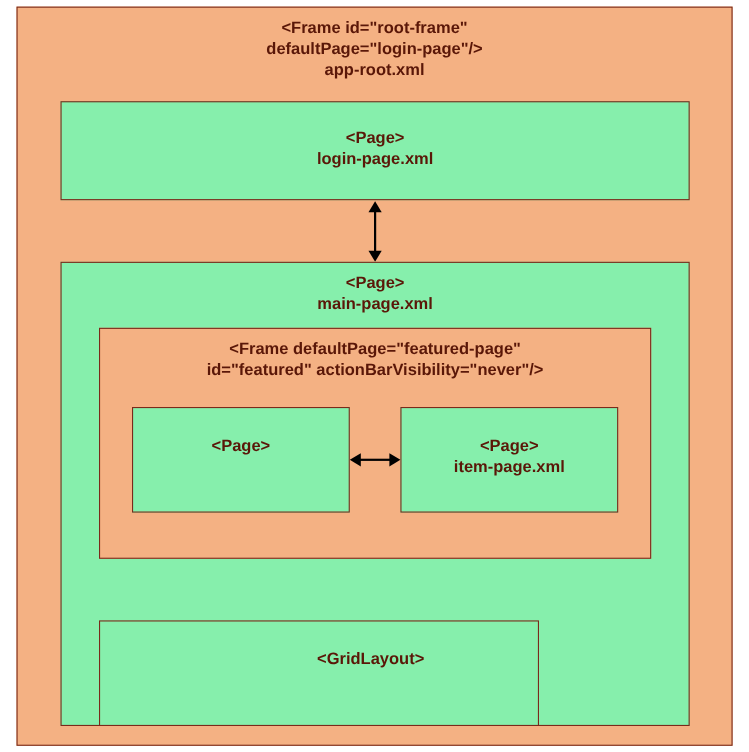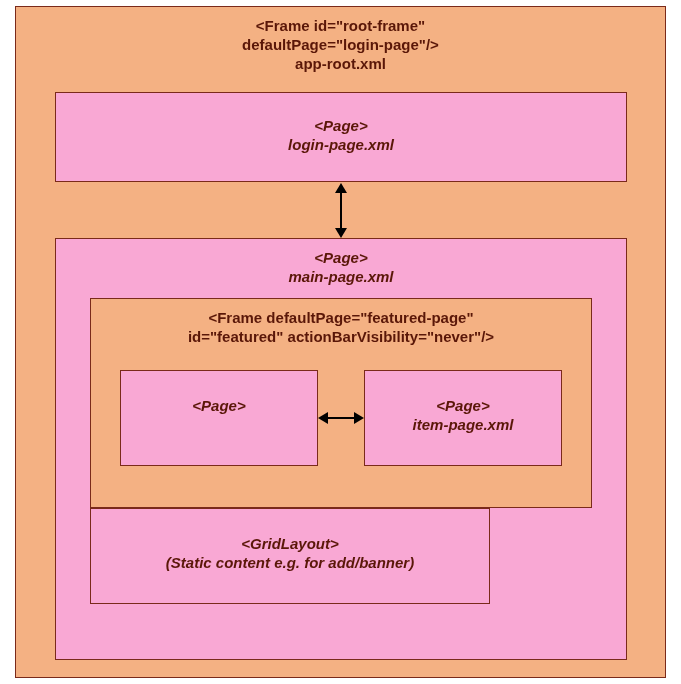--- a/index.html
+++ b/index.html
@@ -14,21 +14,21 @@
   .stage {
     position: relative;
     width: 681px;
     height: 684px;
   }
   .box {
     position: absolute;
     border: 1.5px solid #7a2a1a;
   }
   .orange { background: #f4b183; }
-  .green  { background: #f9a8d4; font-style: italic; }
+  .green  { background: #86efac; }
   .label {
     position: absolute;
     text-align: center;
     color: #5a1708;
     font-weight: bold;
     font-size: 15px;
     line-height: 1.25;
     width: 100%;
   }
   .arrow-line {
@@ -108,20 +108,19 @@
     <div class="label" style="top:26px;">
       <span>&lt;Page&gt;</span><br>
       <span>item-page.xml</span>
     </div>
   </div>
 
   <div class="arrow-line" style="left:326px; top:417px; width:30px; height:2px;"></div>
   <div class="arrow-head arrow-left" style="left:318px; top:412px;"></div>
   <div class="arrow-head arrow-right" style="left:354px; top:412px;"></div>
 
-  <div class="box green" style="left:90px; top:508px; width:400px; height:96px;">
+  <div class="box green" style="left:90px; top:564px; width:400px; height:96px;padding-left:47px;">
     <div class="label" style="top:26px;">
       <span>&lt;GridLayout&gt;</span><br>
-      <span>(Static content e.g. for add/banner)</span>
     </div>
   </div>
 
 </div>
 
 </body></html>

